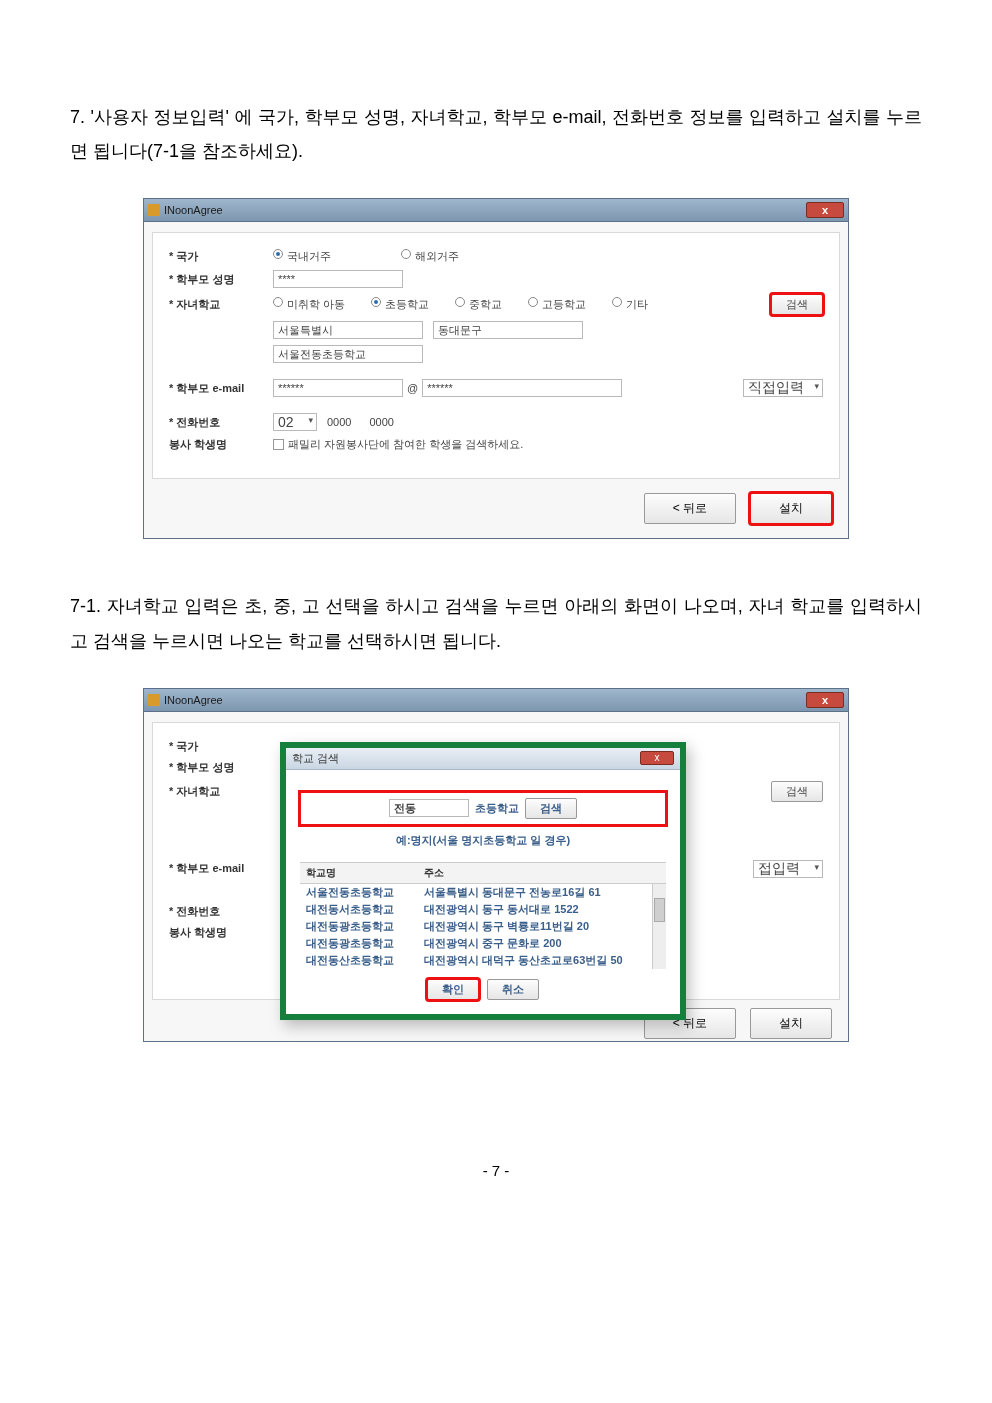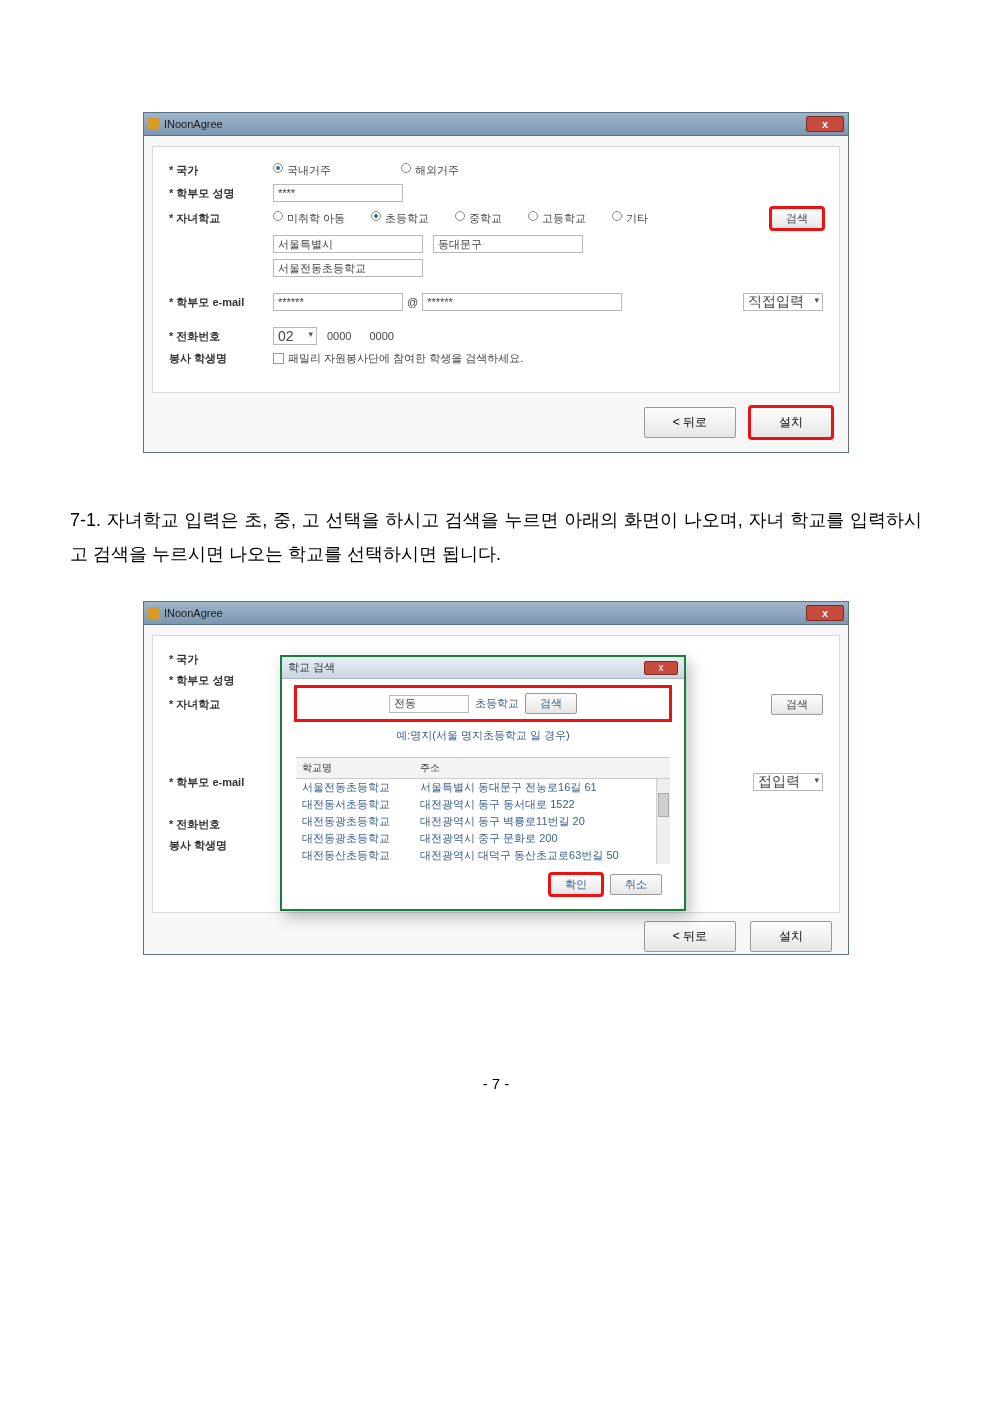--- a/index.html
+++ b/index.html
@@ -119,64 +119,68 @@
     display:flex; justify-content:flex-end; gap:14px; margin-top:14px;
     padding-right: 8px;
   }
   .footer-btns .btn { padding: 6px 28px; font-size:12px; }
 
   
   .popup {
     position:absolute;
     left: 136px; top: 30px;
     width: 406px;
-    border: 2px solid #15803d;
+    border: 6px solid #15803d;
     background:#fff;
     box-shadow: 4px 6px 14px rgba(0,0,0,.25);
   }
   .popup-title {
     background: linear-gradient(#e9eff5,#c9d6e3);
     height: 22px; border-bottom:1px solid #a9b7c5;
     display:flex; align-items:center; padding:0 6px; font-size:11px; color:#333;
   }
   .popup-title .close {
     margin-left:auto; width:34px; height:14px; background:#c74a3f;
     color:#fff; text-align:center; font-size:10px; line-height:12px;
     border:1px solid #7a2b22; border-radius:2px;
   }
-  .popup-body { padding: 8px 14px 10px 14px; font-size:11px; color:#3a5f8a; }
+  .popup-body { padding: 22px 14px 10px 14px; font-size:11px; color:#3a5f8a;font-weight:bold; }
   .popup-search { display:flex; align-items:center; gap:6px; justify-content:center; }
   .popup-hint { text-align:center; margin-top:8px; color:#3a5f8a; font-size:11px; }
   .result-head {
     display:flex; border-top:1px solid #ccc; border-bottom:1px solid #ccc;
     margin-top:14px; background:#f3f3f3; font-size:10px; color:#333;
   }
   .result-head div { padding:3px 6px; }
   .col-name { width: 118px; }
   .col-addr { flex:1; }
   .result-body { max-height: 110px; overflow:hidden; position:relative; }
   .result-row { display:flex; font-size:11px; color:#3a5f8a; }
   .result-row div { padding:1px 6px; }
   .result-scroll {
     position:absolute; right:0; top:0; bottom:0; width:14px;
     background:#eee; border-left:1px solid #ccc;
   }
   .result-scroll .thumb {
     position:absolute; left:1px; right:1px; top:14px; height:24px;
     background:#cfcfcf; border:1px solid #aaa;
   }
-  .popup-foot { display:flex; justify-content:flex-end; gap:8px; padding:10px 8px 4px 8px; }
+  .popup-foot { display:flex; justify-content:center; gap:8px; padding:10px 8px 4px 8px; }
 
   .pagenum { text-align:center; font-size:15px; margin-top:120px; }
 </style>
 </head>
 <body>
 
 <div class="page">
 
+  <div class="instruction">
+    <span class="num">7.</span>
+    <span>'사용자 정보입력' 에 국가, 학부모 성명, 자녀학교, 학부모 e-mail, 전화번호 정보를 입력하고 설치를 누르면 됩니다(7-1을 참조하세요).</span>
+  </div>
 
   <div class="dialog-shot">
     <div class="titlebar">
       <span class="sq"></span>
       <span>INoonAgree</span>
       <span class="close">x</span>
     </div>
     <div class="dlg-body">
       <div class="inner-panel">
 

